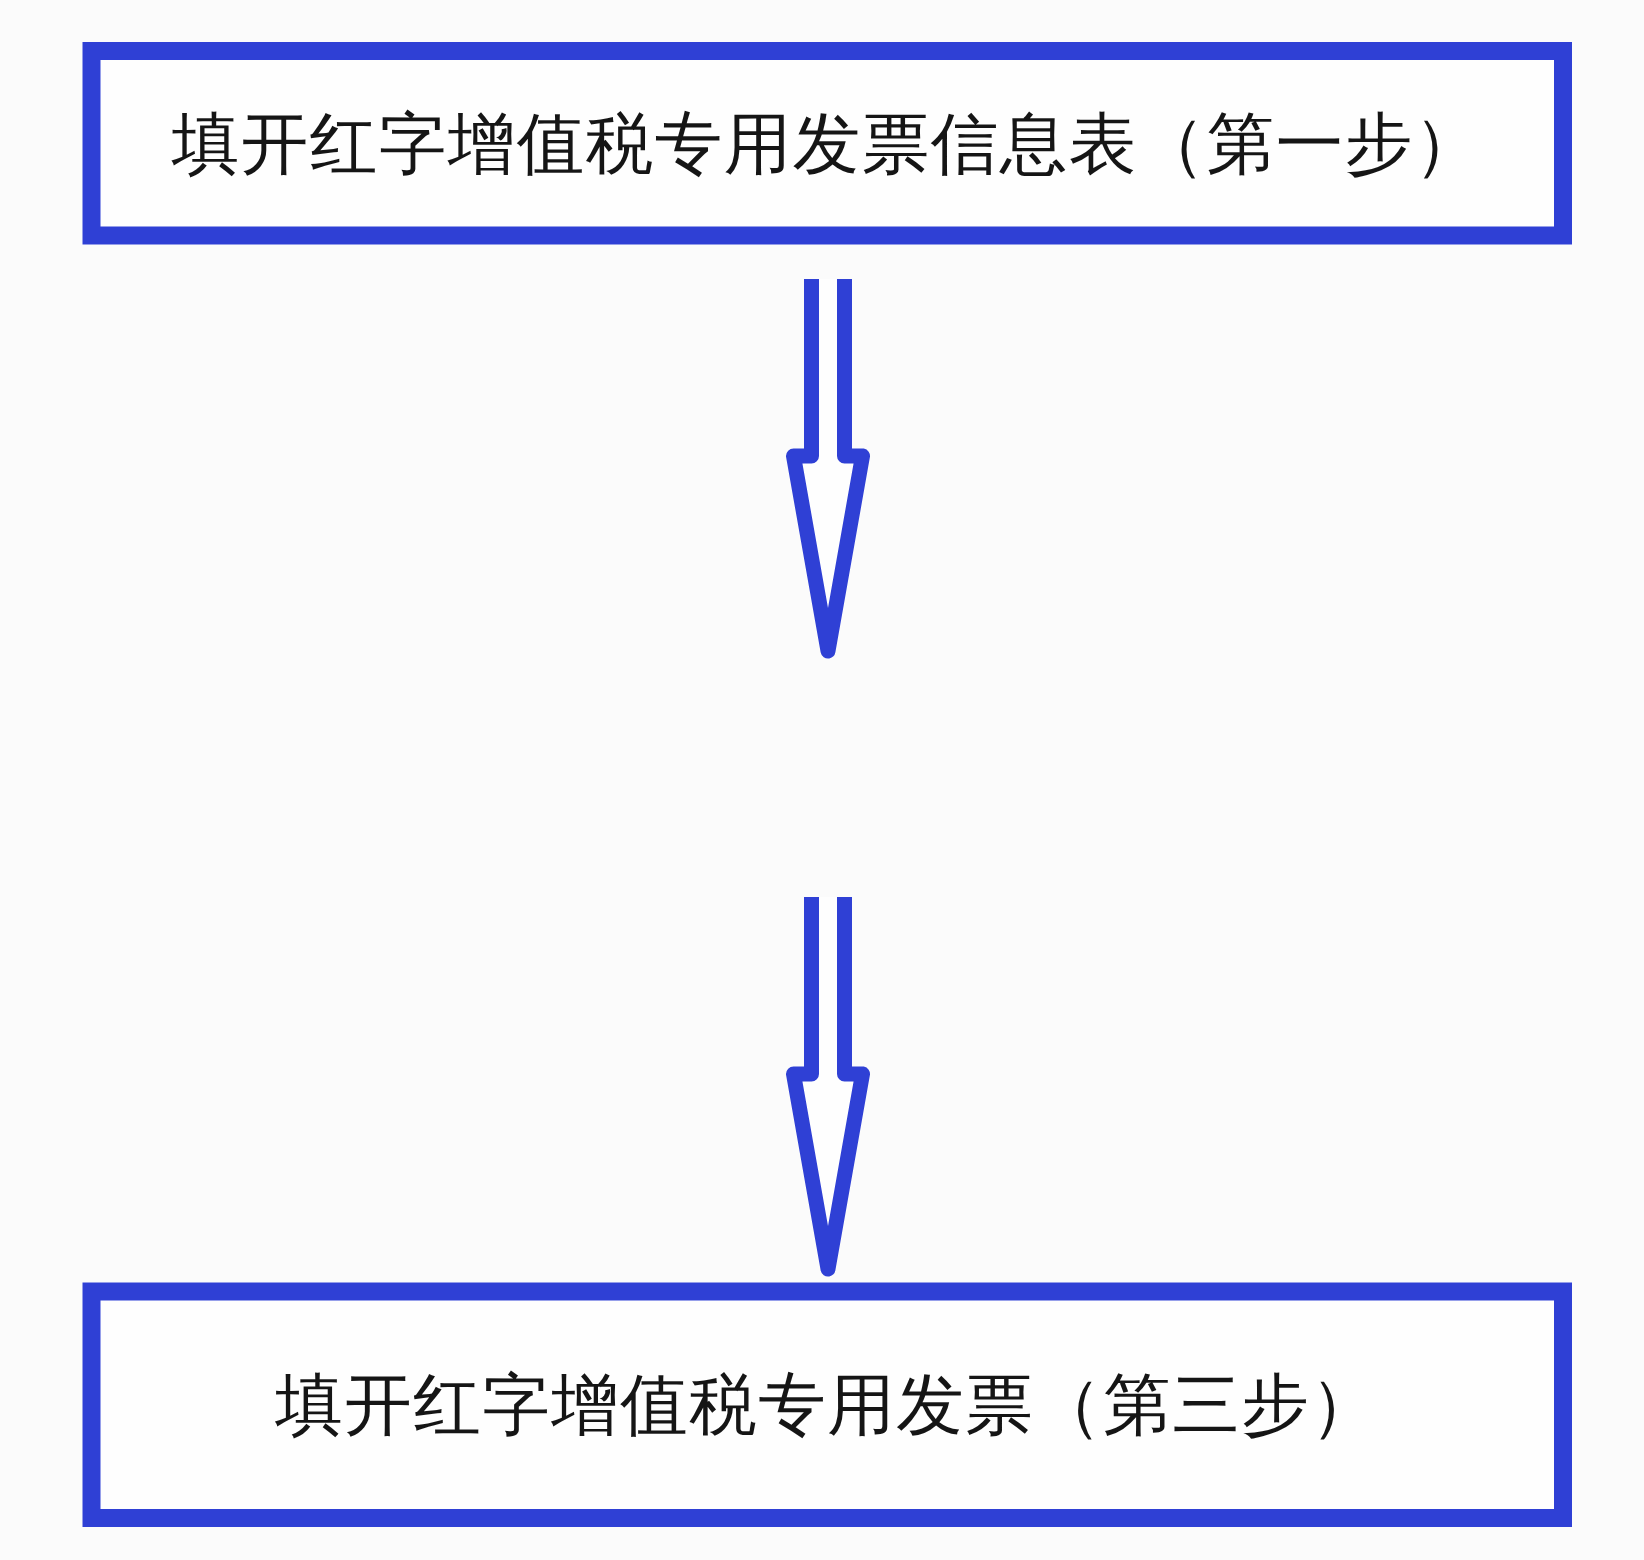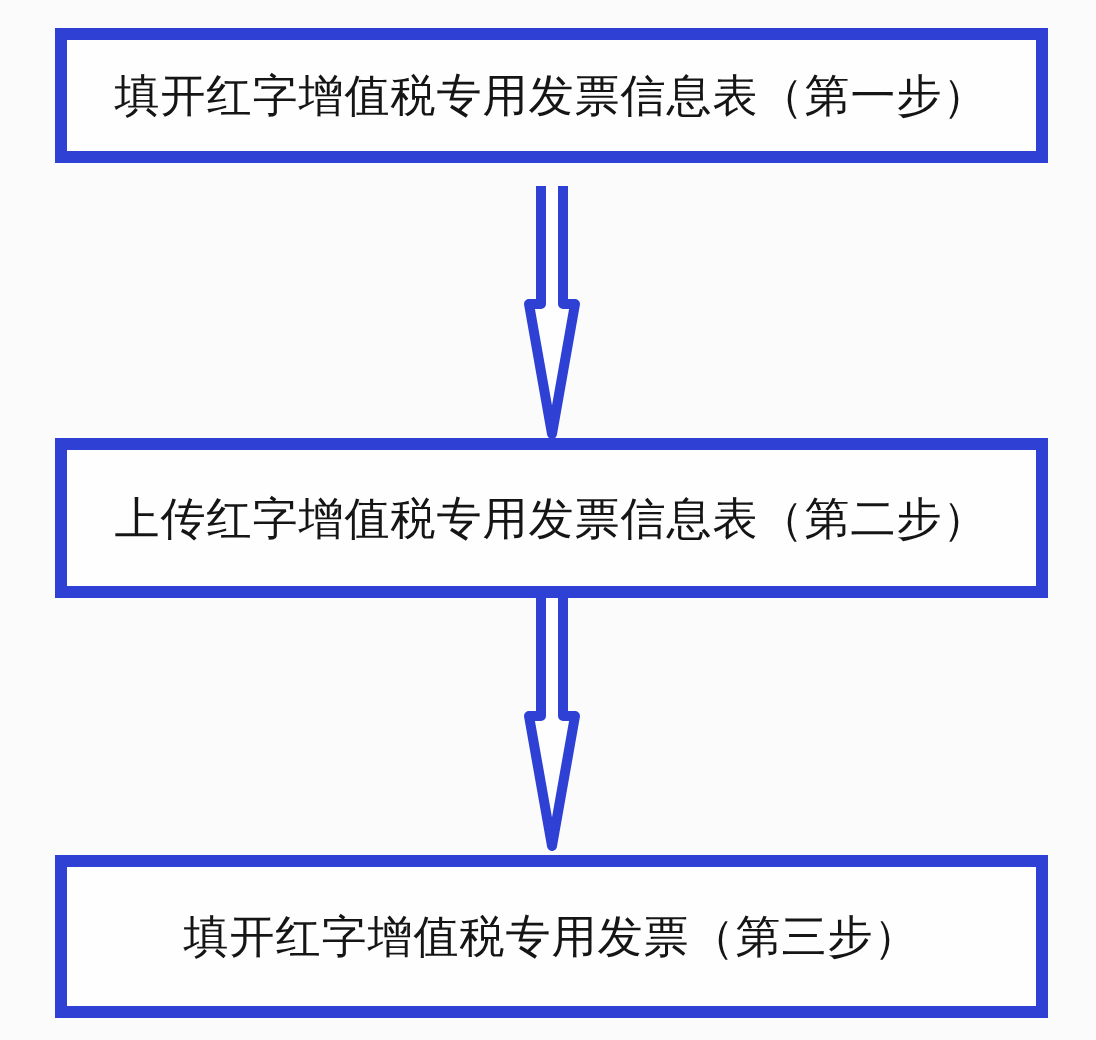--- a/index.html
+++ b/index.html
@@ -58,23 +58,20 @@
 <div class="canvas">
 
   <div class="flow-box box-1">
     <span class="label">填开红字增值税专用发票信息表（第一步）</span>
   </div>
 
   <svg class="arrow arrow-1" viewBox="0 0 66 260" width="66" height="260" xmlns="http://www.w3.org/2000/svg">
     <path d="M22,0 L22,118 L10,118 L33,248 L56,118 L44,118 L44,0" fill="var(--box_fill)" stroke="currentColor" stroke-width="10" stroke-linejoin="round" stroke-linecap="butt"></path>
   </svg>
 
-  <div class="flow-box box-2">
-    <span class="label">上传红字增值税专用发票信息表（第二步）</span>
-  </div>
 
   <svg class="arrow arrow-2" viewBox="0 0 66 260" width="66" height="260" xmlns="http://www.w3.org/2000/svg">
     <path d="M22,0 L22,118 L10,118 L33,248 L56,118 L44,118 L44,0" fill="var(--box_fill)" stroke="currentColor" stroke-width="10" stroke-linejoin="round" stroke-linecap="butt"></path>
   </svg>
 
   <div class="flow-box box-3">
     <span class="label">填开红字增值税专用发票（第三步）</span>
   </div>
 
 </div>

